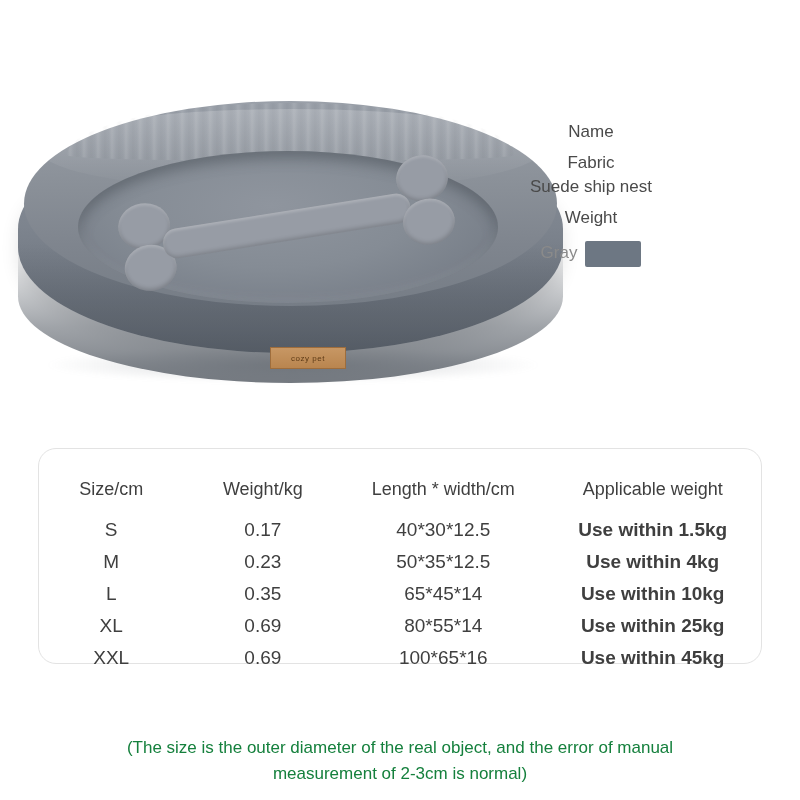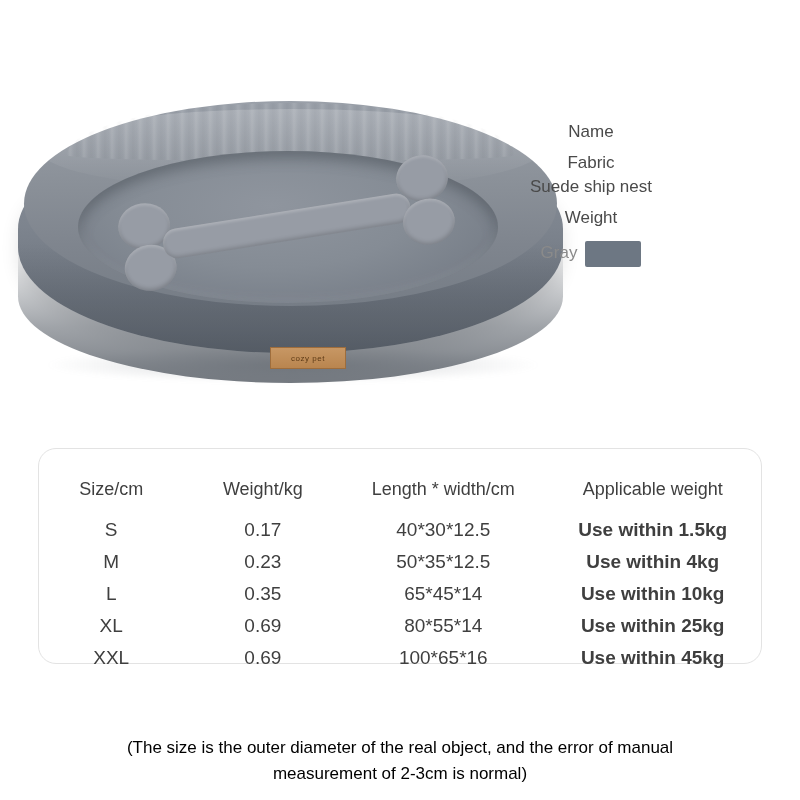--- a/index.html
+++ b/index.html
@@ -224,21 +224,21 @@
   td.applicable { font-size: 16px; font-weight: bold; }
 
   
   .footnote {
     position: absolute;
     left: 0;
     top: 735px;
     width: 800px;
     text-align: center;
     font-size: 17px;
-    color: #000000;
+    color: #15803d;
     line-height: 1.55;
   }
 </style>
 </head>
 <body>
 
 <div class="hero">
 
   <div class="bed-wrap">
     <div class="bed-shadow"></div>

